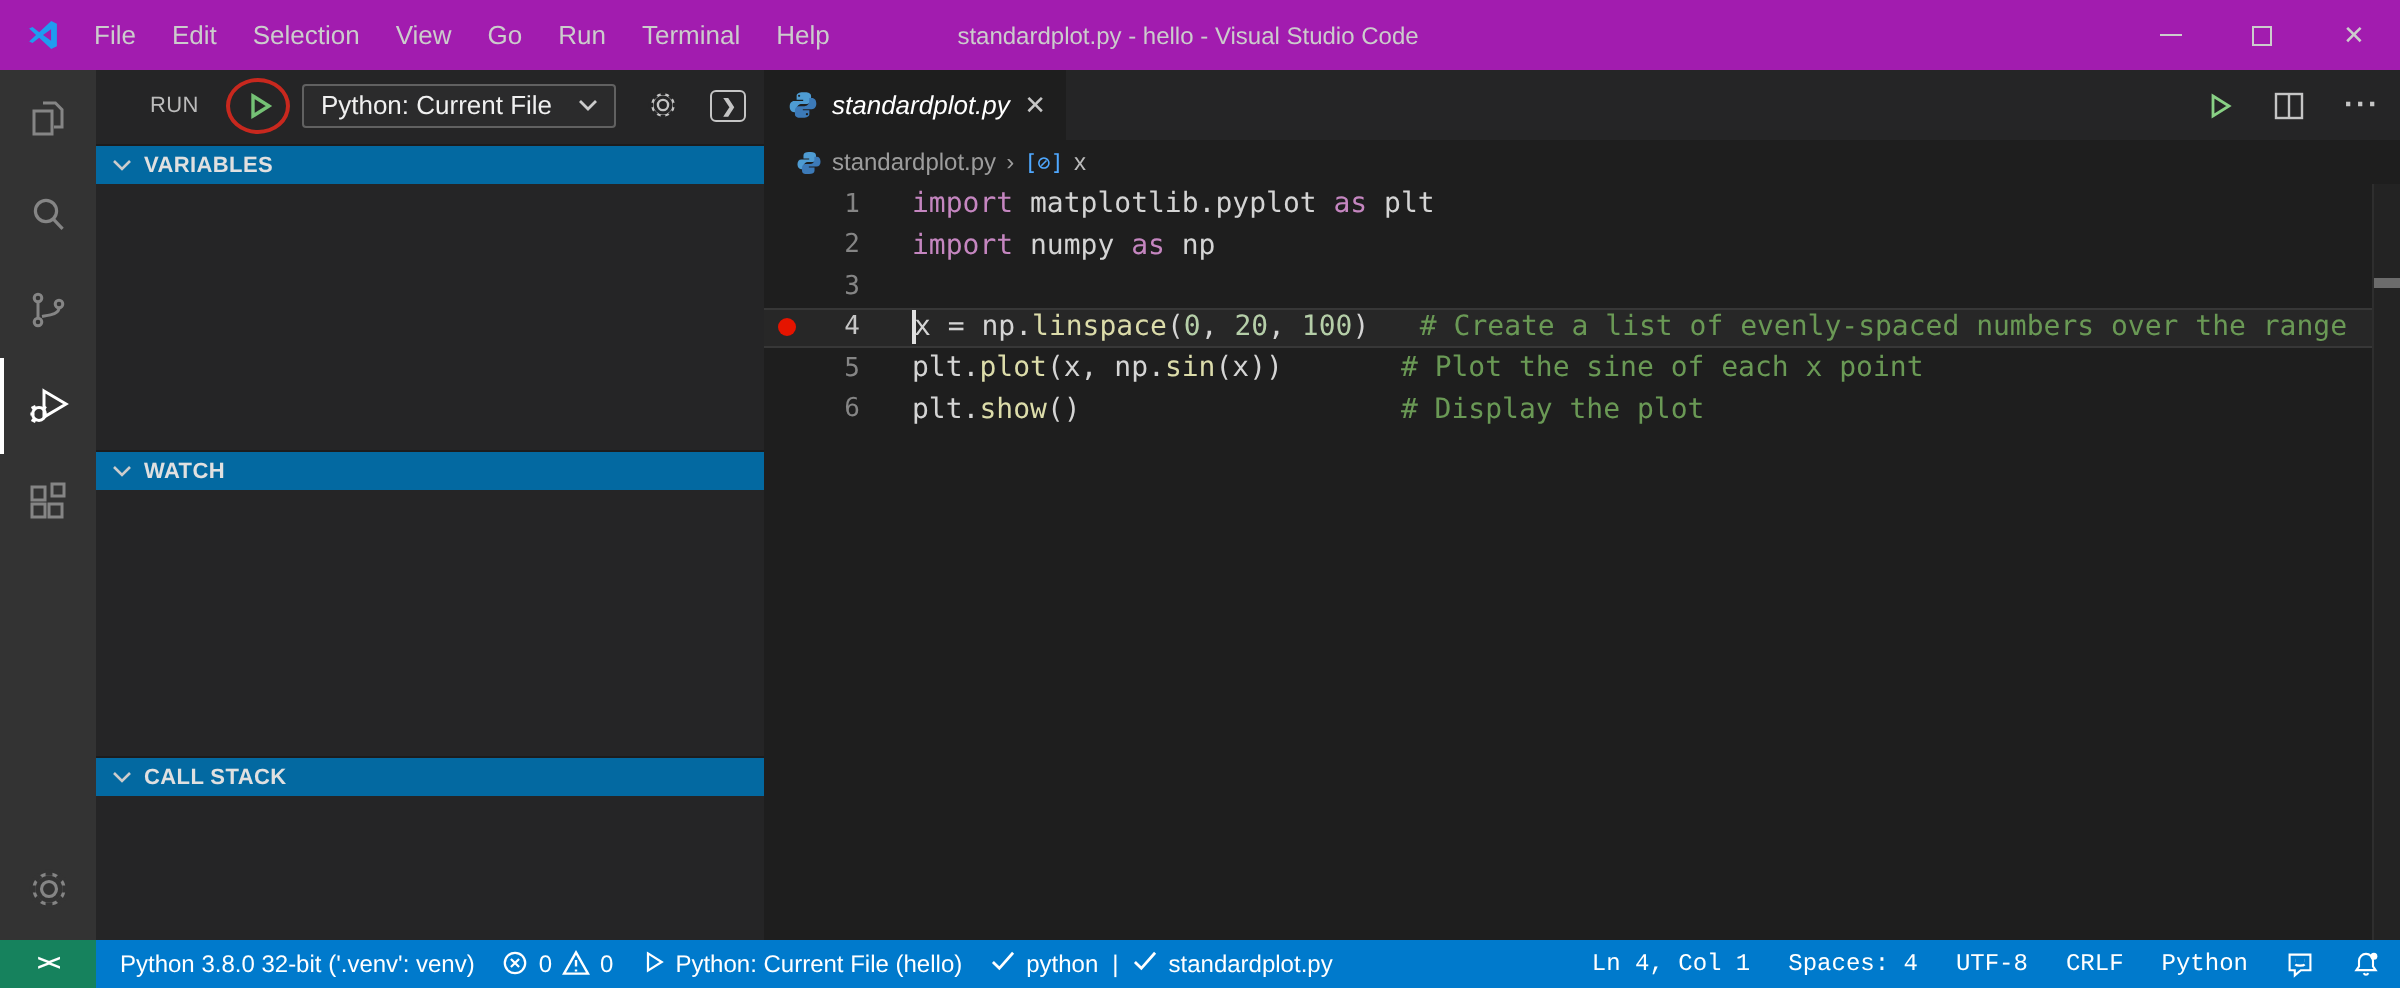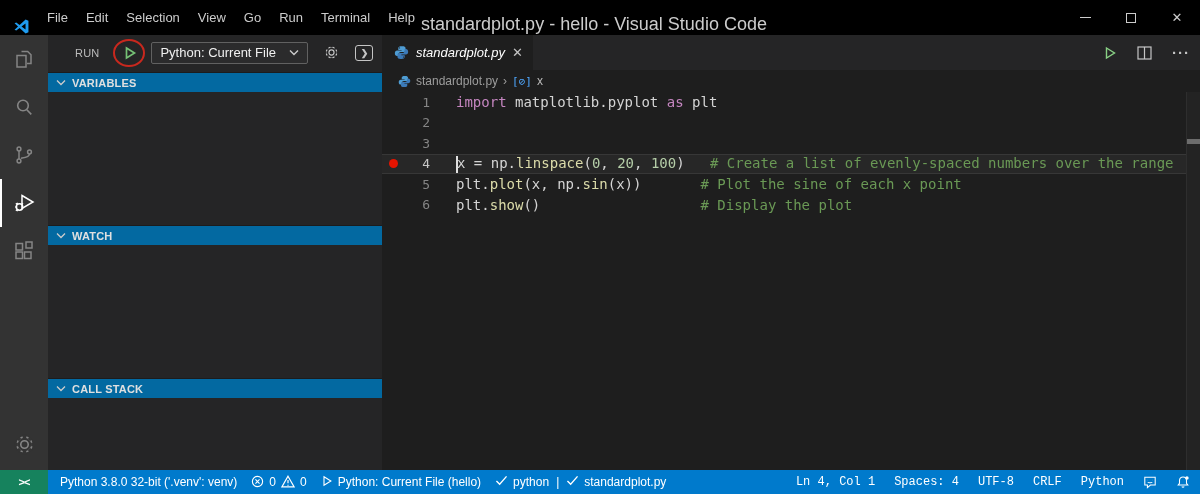--- a/index.html
+++ b/index.html
@@ -1,24 +1,24 @@
 <!DOCTYPE html>
 <html style="--accent-blue: #007ACC; --remote-green: #16825D; --breakpoint-red: #E51400; --annotation-red: #C8281E; --run-green: #75C175; --keyword: #C586C0; --function: #DCDCAA; --number: #B5CEA8; --comment: #6A9955; --plain: #D4D4D4;"><head>
 <meta charset="utf-8">
 <style>
   * { margin:0; padding:0; box-sizing:border-box; }
   html,body { width:1200px; height:494px; overflow:hidden; }
   body { position:relative; background:#1e1e1e; font-family:"Liberation Sans",sans-serif; -webkit-font-smoothing:antialiased; }
 
   
-  .titlebar { position:absolute; top:0; left:0; right:0; height:35px; background:#000000; display:flex; align-items:flex-end; color:#cccccc; z-index:5; }
+  .titlebar { position:absolute; top:0; left:0; right:0; height:35px; background:#a21caf; display:flex; align-items:center; color:#cccccc; z-index:5; }
   .logo { margin:0 8px 0 13px; display:flex; align-items:center; }
   .menubar { display:flex; height:35px; }
   .menu-item { padding:0 9px; font-size:13px; line-height:35px; cursor:default; }
-  .window-title { position:absolute; left:300px; right:312px; text-align:center; font-size:18px; color:#cccccc; pointer-events:none; }
+  .window-title { position:absolute; left:300px; right:312px; text-align:center; font-size:12px; color:#cccccc; pointer-events:none; }
   .win-controls { position:absolute; right:0; top:0; height:35px; display:flex; }
   .win-btn { width:46px; height:35px; display:flex; align-items:center; justify-content:center; color:#cccccc; font-size:13px; }
   .min-glyph { width:11px; height:1px; background:#cccccc; display:block; }
   .max-glyph { width:10px; height:10px; border:1px solid #cccccc; display:block; }
 
   
   .activitybar { position:absolute; top:35px; left:0; width:48px; bottom:24px; background:#333333; }
   .ab-item { position:absolute; left:0; width:48px; height:48px; display:flex; align-items:center; justify-content:center; }
   .ab-item.active { border-left:2px solid #ffffff; }
   .ab-settings { position:absolute; bottom:14px; left:0; width:48px; display:flex; justify-content:center; }
@@ -259,21 +259,21 @@
       </svg>
       </span>
     <span>standardplot.py</span>
     <span class="bc-sep">›</span>
     <span class="bc-symbol">[⊘]</span>
     <span class="bc-x">x</span>
   </div>
 
   <div class="code" id="code-area">
       <div class="code-line"><span class="bp-cell"></span><span class="num-cell">1</span><span class="code-text"><span class="tok-kw">import</span><span class="tok-pl"> matplotlib.pyplot </span><span class="tok-kw">as</span><span class="tok-pl"> plt</span></span></div>
-      <div class="code-line"><span class="bp-cell"></span><span class="num-cell">2</span></div>
+      <div class="code-line"><span class="bp-cell"></span><span class="num-cell">2</span><span class="code-text"><span class="tok-kw">import</span><span class="tok-pl"> numpy </span><span class="tok-kw">as</span><span class="tok-pl"> np</span></span></div>
       <div class="code-line"><span class="bp-cell"></span><span class="num-cell">3</span><span class="code-text"></span></div>
       <div class="code-line current"><span class="bp-cell"><span class="bp-dot"></span></span><span class="num-cell">4</span><span class="code-text"><span class="cursor"></span><span class="tok-pl">x = np.</span><span class="tok-fn">linspace</span><span class="tok-pl">(</span><span class="tok-num">0</span><span class="tok-pl">, </span><span class="tok-num">20</span><span class="tok-pl">, </span><span class="tok-num">100</span><span class="tok-pl">)   </span><span class="tok-cm"># Create a list of evenly-spaced numbers over the range</span></span></div>
       <div class="code-line"><span class="bp-cell"></span><span class="num-cell">5</span><span class="code-text"><span class="tok-pl">plt.</span><span class="tok-fn">plot</span><span class="tok-pl">(x, np.</span><span class="tok-fn">sin</span><span class="tok-pl">(x))       </span><span class="tok-cm"># Plot the sine of each x point</span></span></div>
       <div class="code-line"><span class="bp-cell"></span><span class="num-cell">6</span><span class="code-text"><span class="tok-pl">plt.</span><span class="tok-fn">show</span><span class="tok-pl">()                   </span><span class="tok-cm"># Display the plot</span></span></div>
     </div>
 
   <div class="overview">
     <div class="overview-marker"></div>
   </div>
 </div>

